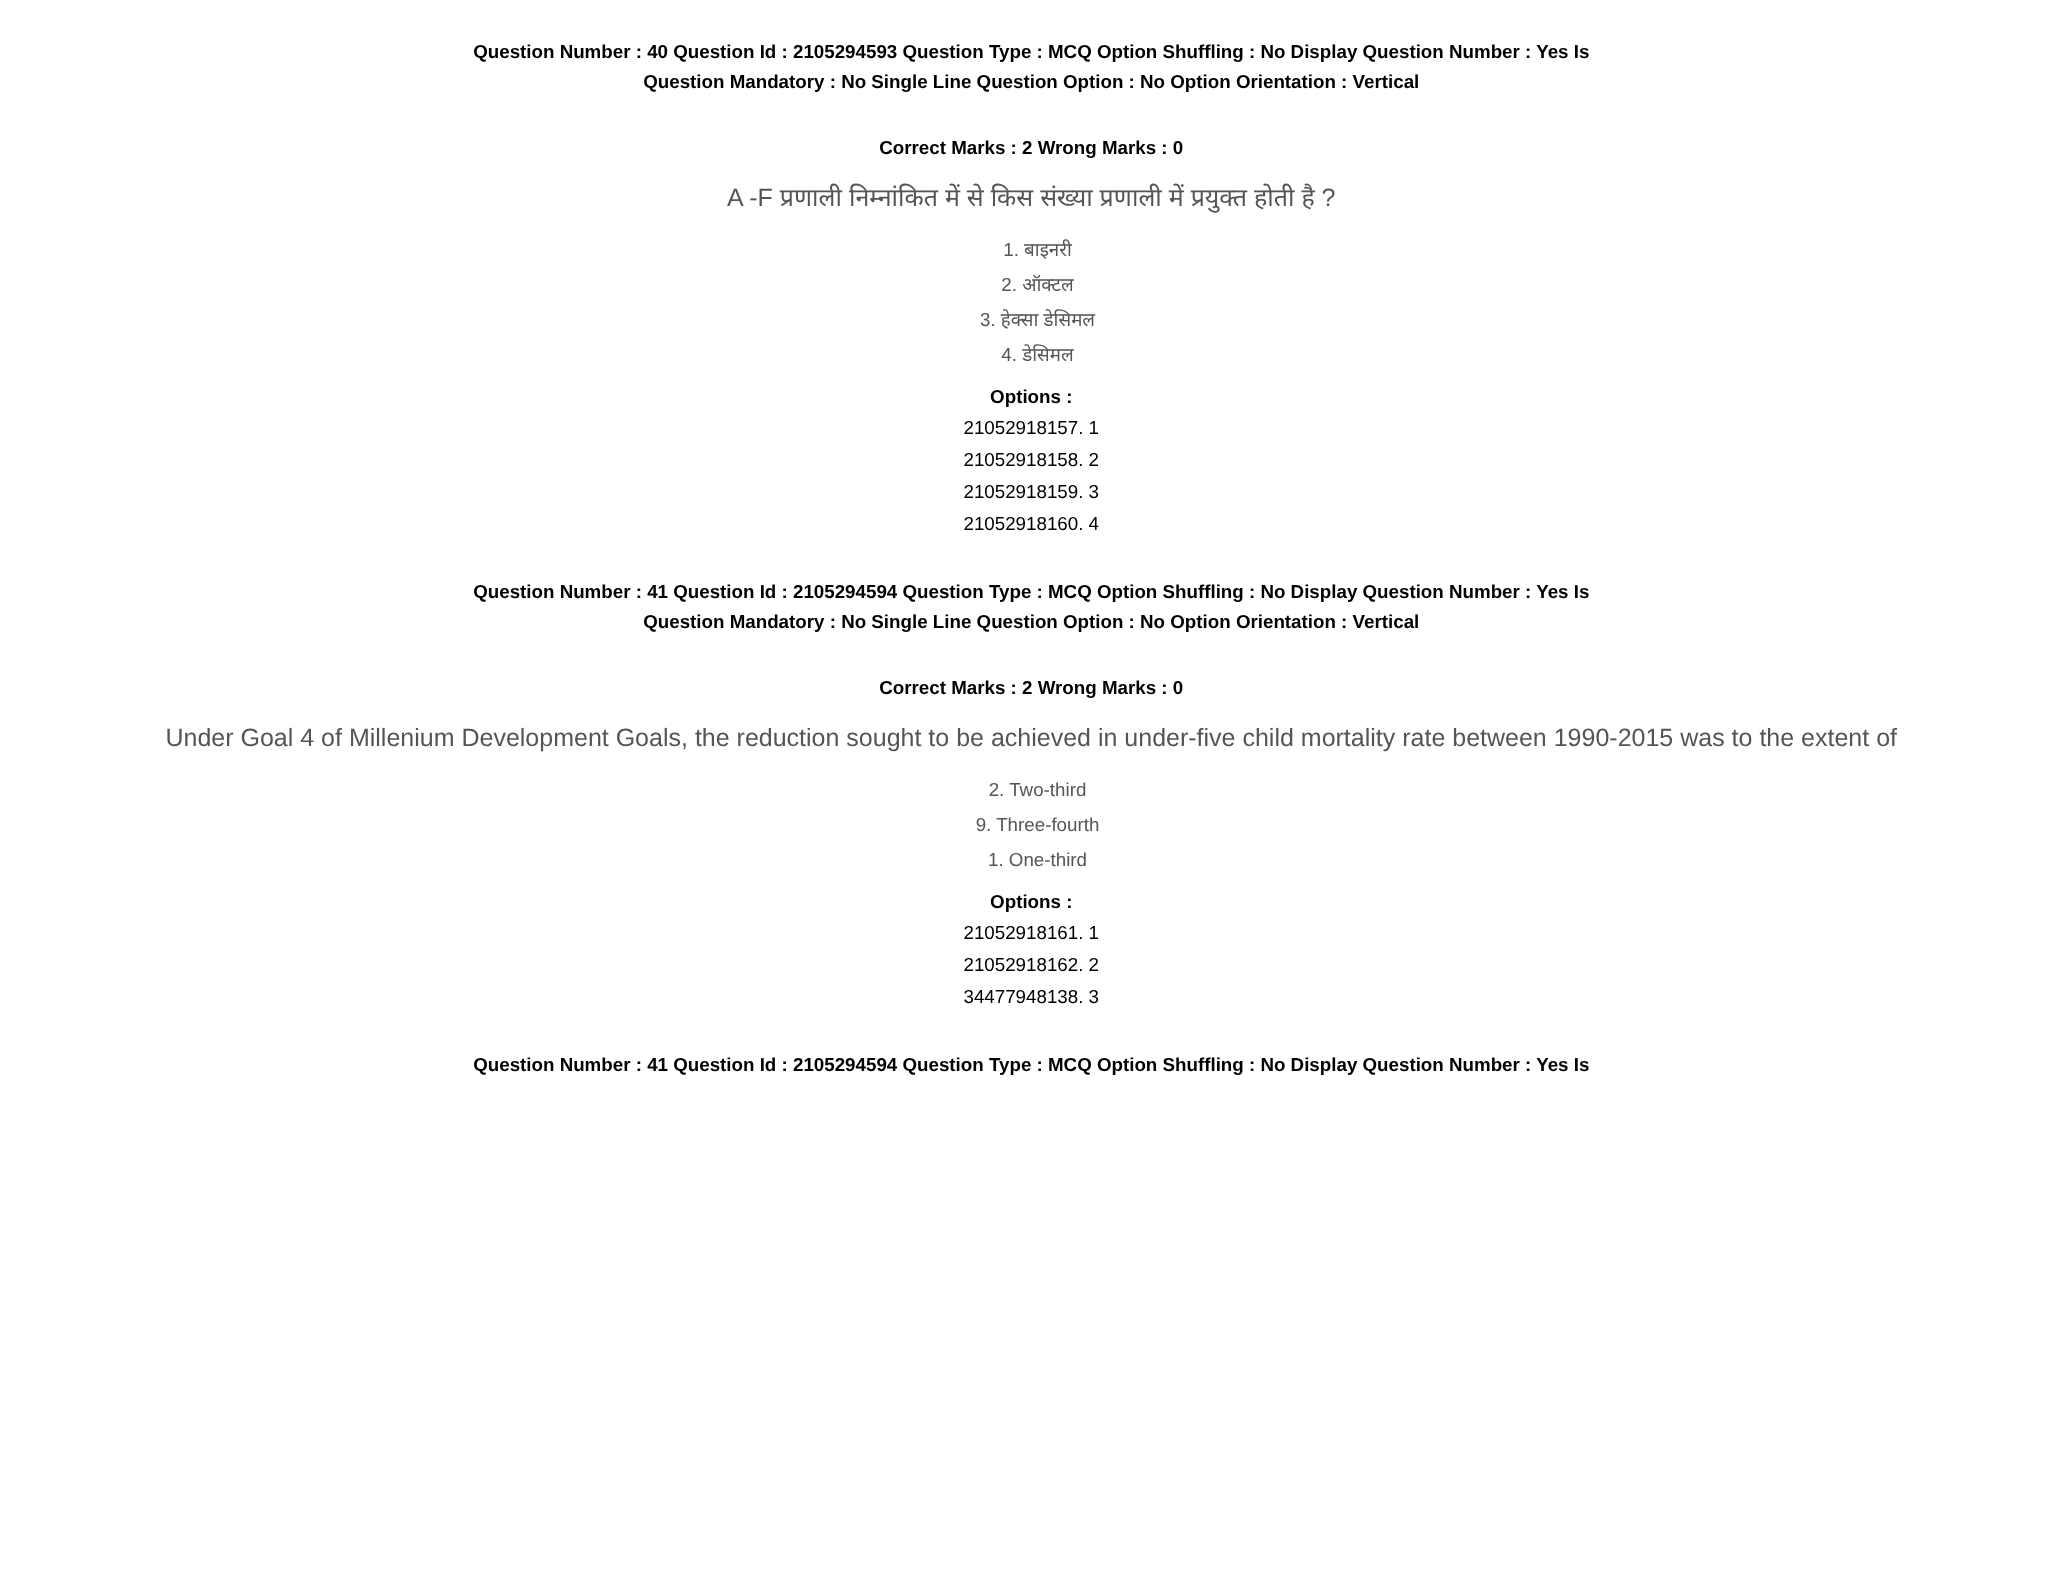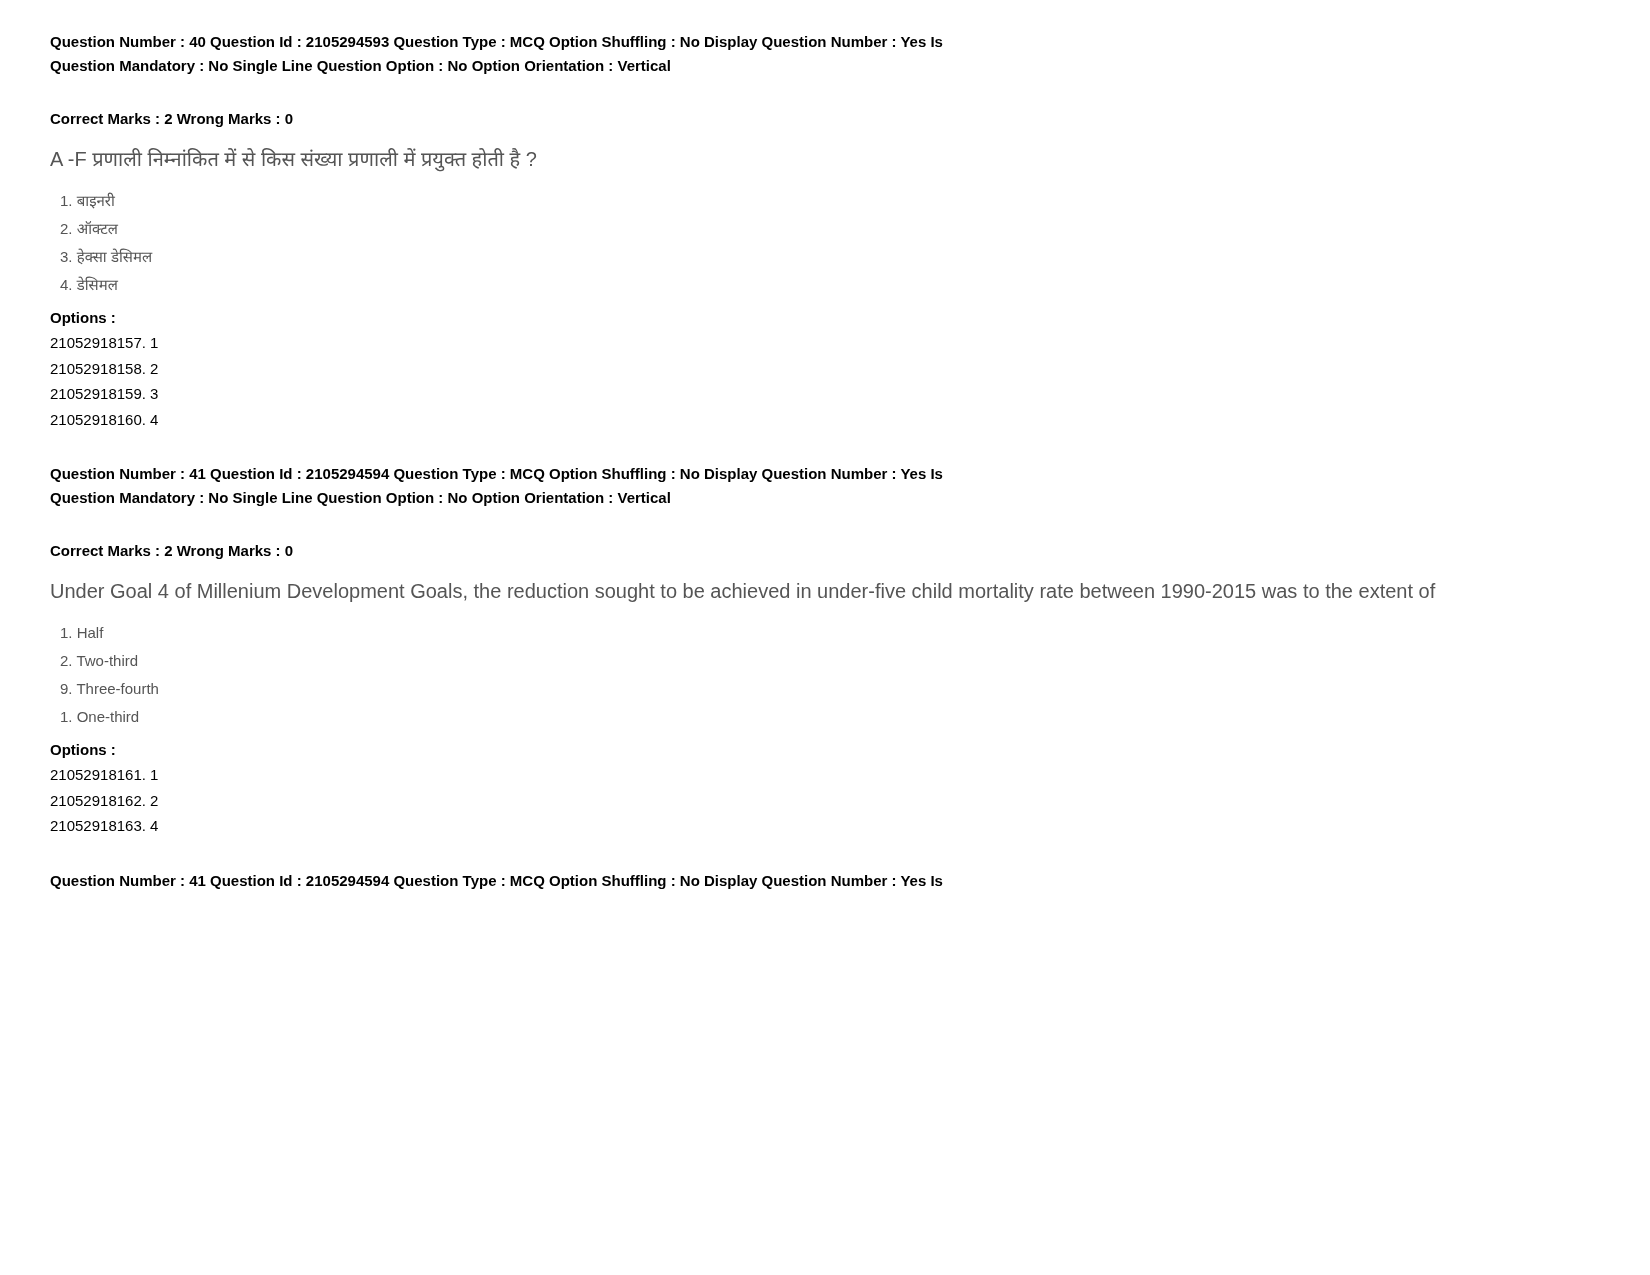--- a/index.html
+++ b/index.html
@@ -1,18 +1,19 @@
 <!DOCTYPE html>
 <html><head>
   <meta charset="utf-8">
   <style>
     * {
       margin: 0;
       padding: 0;
       box-sizing: border-box;
+      text-align: center;
     }
     body {
       background: #ffffff;
       font-family: Arial, sans-serif;
       font-size: 15px;
       color: #000000;
       padding: 30px 50px;
       width: 1650px;
       min-height: 1275px;
     }
@@ -92,30 +93,29 @@
   </div>
 
   <div class="question-block">
     <div class="question-meta">
       <span>Question Number : 41 Question Id : 2105294594 Question Type : MCQ Option Shuffling : No Display Question Number : Yes Is</span><br>
       <span>Question Mandatory : No Single Line Question Option : No Option Orientation : Vertical</span>
     </div>
     <div class="correct-marks">Correct Marks : 2 Wrong Marks : 0</div>
     <div class="question-text">Under Goal 4 of Millenium Development Goals, the reduction sought to be achieved in under-five child mortality rate between 1990-2015 was to the extent of</div>
     <ul class="options-list">
-      <li>1. Half</li>
       <li>2. Two-third</li>
       <li>9. Three-fourth</li>
       <li>1. One-third</li>
     </ul>
     <div class="options-label">Options :</div>
     <ul class="option-ids">
       <li>21052918161. 1</li>
       <li>21052918162. 2</li>
-      <li>21052918163. 4</li>
+      <li>34477948138. 3</li>
     </ul>
   </div>
 
   <div class="question-block">
     <div class="question-meta">
       <span>Question Number : 41 Question Id : 2105294594 Question Type : MCQ Option Shuffling : No Display Question Number : Yes Is</span>
     </div>
   </div>
 
 </div>

